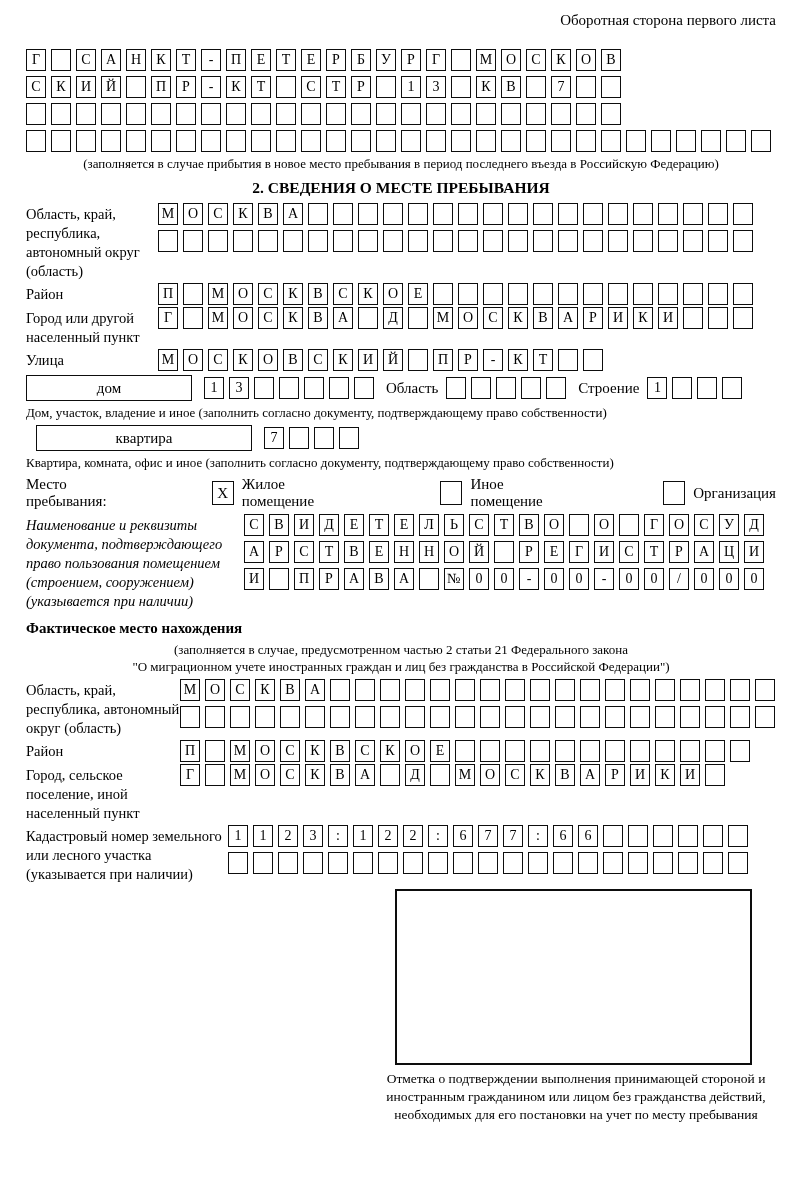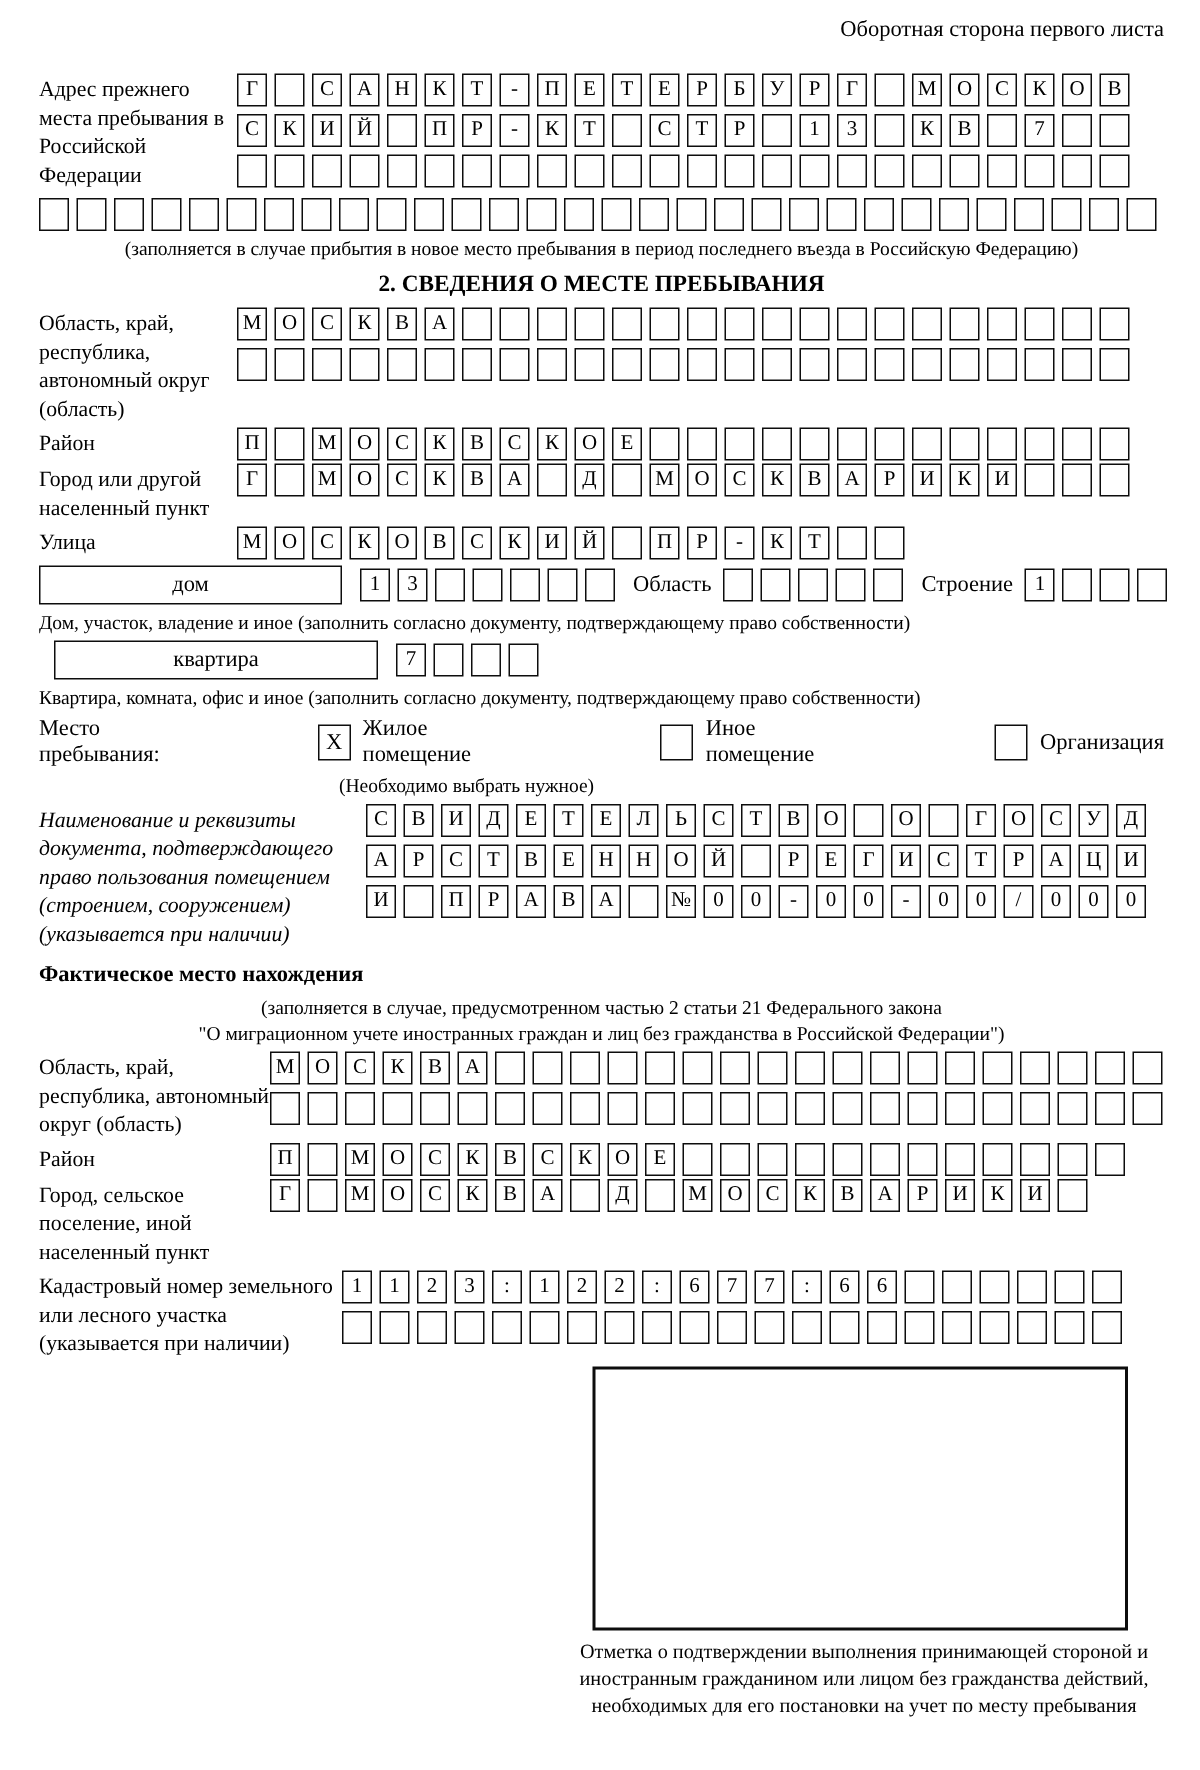--- a/index.html
+++ b/index.html
@@ -35,21 +35,21 @@
 
   .section-title { text-align: center; font-weight: bold; font-size: 15.5px; margin: 7px 0 6px 0; }
   .sub-title { text-align: left; font-weight: bold; font-size: 15px; margin: 9px 0 4px 0; }
 
   .inline-row { display: flex; align-items: center; margin-top: 4px; }
   .widebox {
     border: 1.6px solid #0d0d0d; height: 26px;
     display: flex; align-items: center; justify-content: center;
     font-size: 15px; flex-shrink: 0;
   }
-  .box-dom { width: 202px; }
+  .box-dom { width: 166px; }
   .box-kv { width: 216px; margin-left: 10px; }
   .gap12 { width: 12px; flex-shrink: 0; }
   .gap8 { width: 8px; flex-shrink: 0; }
   .small-label { font-size: 15px; flex-shrink: 0; }
 
   .checkbox {
     width: 22px; height: 24px; border: 1.6px solid #0d0d0d; flex-shrink: 0;
     display: flex; align-items: center; justify-content: center; font-size: 15px;
   }
   .stay-row { display: flex; align-items: center; margin-top: 5px; font-size: 15px; gap: 28px; }
@@ -65,21 +65,20 @@
   }
 </style>
 </head>
 <body>
 
 <div class="page">
 
   <div class="header-note">Оборотная сторона первого листа</div>
 
   <div class="field">
-    <div class="flabel w132">Адрес прежнего места пребывания в Российской Федерации</div>
     <div class="cellrows">
       <div class="cellrow">
           <span class="cell">Г</span>
           <span class="cell"> </span>
           <span class="cell">С</span>
           <span class="cell">А</span>
           <span class="cell">Н</span>
           <span class="cell">К</span>
           <span class="cell">Т</span>
           <span class="cell">-</span>
@@ -392,21 +391,20 @@
       <span class="gap8"></span>
       <span>Иное помещение</span>
     </span>
     <span style="width:32px;"></span>
     <span class="stay-opt">
       <span class="checkbox"></span>
       <span class="gap8"></span>
       <span>Организация</span>
     </span>
   </div>
-  <div class="caption" style="margin-left:200px;">(Необходимо выбрать нужное)</div>
 
   <div class="field" style="margin-top:4px;">
     <div class="flabel w218">Наименование и реквизиты документа, подтверждающего право пользования помещением (строением, сооружением) (указывается при наличии)</div>
     <div class="cellrows">
       <div class="cellrow">
           <span class="cell">С</span>
           <span class="cell">В</span>
           <span class="cell">И</span>
           <span class="cell">Д</span>
           <span class="cell">Е</span>

